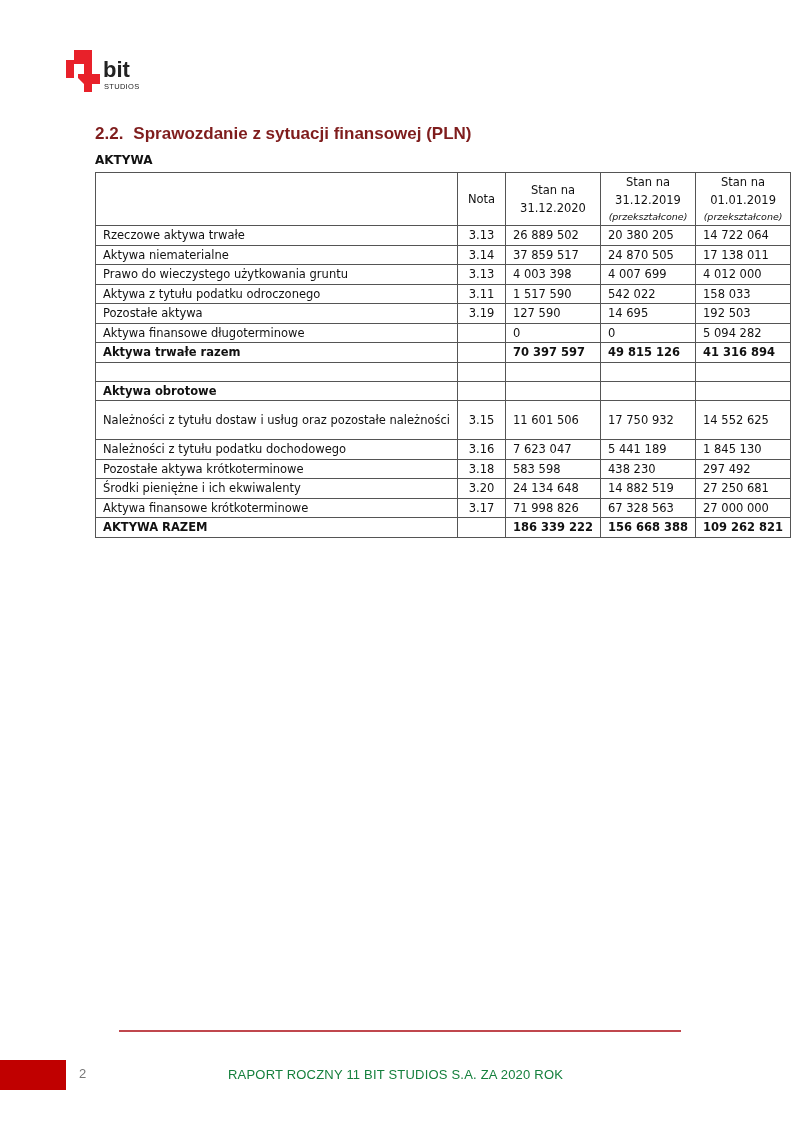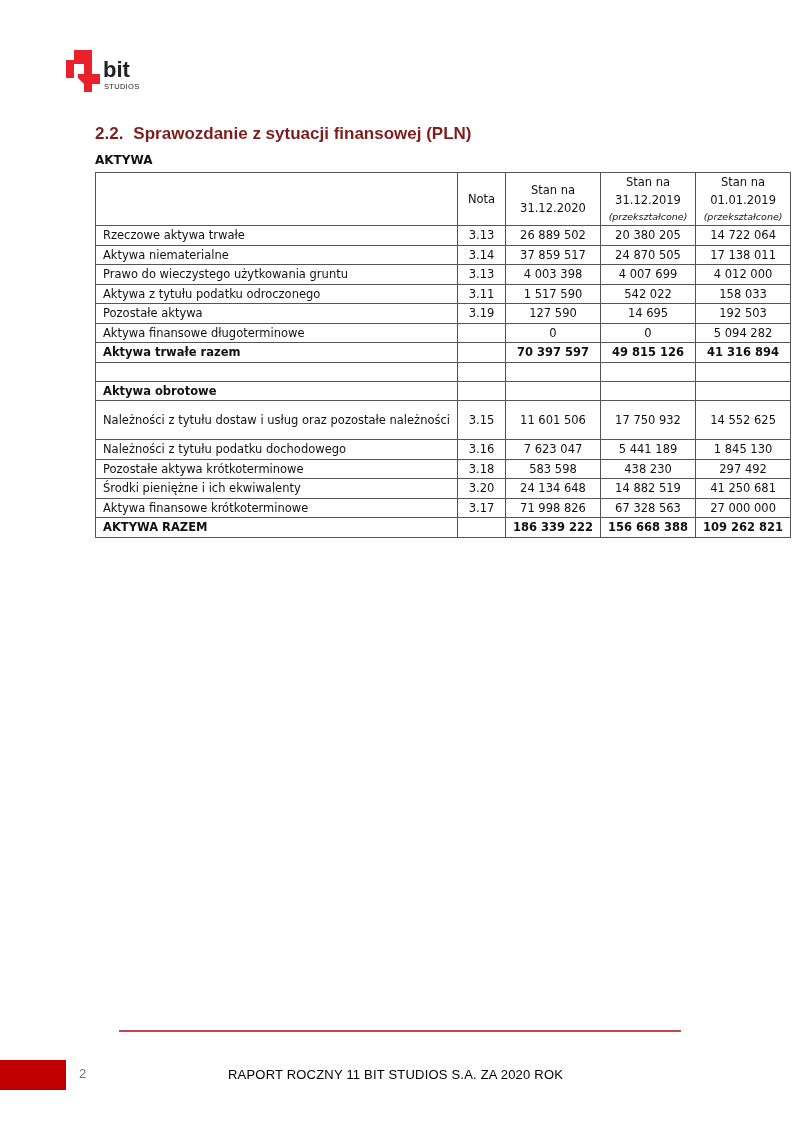--- a/index.html
+++ b/index.html
@@ -16,30 +16,30 @@
     .sub-title { position: absolute; left: 95px; top: 153px; font-family: "DejaVu Sans", sans-serif;
                  font-weight: bold; font-size: 12px; color: #111; }
     table.fin { position: absolute; left: 95px; top: 172px; border-collapse: collapse;
                 font-size: 11.5px; font-family: "DejaVu Sans", sans-serif; }
     table.fin td, table.fin th { border: 1px solid #555; padding: 0 7px; height: 18.5px; line-height: 18px;
                                  font-weight: normal; white-space: nowrap; }
     col.c0 { width: 295px; } col.c1 { width: 48px; } col.c2 { width: 95px; } col.c3 { width: 95px; } col.c4 { width: 95px; }
     th.hdr { text-align: center; vertical-align: middle; line-height: 19px; padding: 2px 2px; }
     th.hdr .it { font-style: italic; font-size: 9.5px; display: block; line-height: 16px; }
     td.note { text-align: center; }
-    td.num { text-align: center; }
+    td.num { text-align: left; }
     tr.bold td { font-weight: bold; }
     td.wrap { white-space: normal; line-height: 19px; padding-top: 0; padding-bottom: 0; }
     tr.empty td { height: 18px; }
     .footer-line { position: absolute; left: 119px; top: 1030px; width: 562px; height: 1.5px; background: #c0474e; }
     .footer-box { position: absolute; left: 0; top: 1060px; width: 66px; height: 30px; background: #c00000; }
     .footer-page { position: absolute; left: 79px; top: 1066px; font-family: "Liberation Sans", sans-serif;
                    font-size: 13px; color: #777; }
     .footer-text { position: absolute; left: 228px; top: 1067px; font-family: "Liberation Sans", sans-serif;
-                   font-size: 13px; color: #000000; letter-spacing: 0.2px; }
+                   font-size: 13px; color: #15803d; letter-spacing: 0.2px; }
   </style>
 </head>
 <body>
 
 <div class="logo">
   <svg width="40" height="42" viewBox="0 0 40 42">
     <polygon points="0,10 8,10 8,0 26,0 26,24 34,24 34,34 26,34 26,42 18,42 18,34 12,28 12,24 18,24 18,14 8,14 8,28 0,28" fill="#e8212a"></polygon>
   </svg>
 </div>
 <div class="logo-text">bit</div>
@@ -161,21 +161,21 @@
         <td class="note">3.18</td>
         <td class="num">583 598</td>
         <td class="num">438 230</td>
         <td class="num">297 492</td>
       </tr>
       <tr>
         <td>Środki pieniężne i ich ekwiwalenty</td>
         <td class="note">3.20</td>
         <td class="num">24 134 648</td>
         <td class="num">14 882 519</td>
-        <td class="num">41 250 681</td>
+        <td class="num">27 250 681</td>
       </tr>
       <tr>
         <td>Aktywa finansowe krótkoterminowe</td>
         <td class="note">3.17</td>
         <td class="num">71 998 826</td>
         <td class="num">67 328 563</td>
         <td class="num">27 000 000</td>
       </tr>
       <tr class="bold">
         <td>AKTYWA RAZEM</td>

